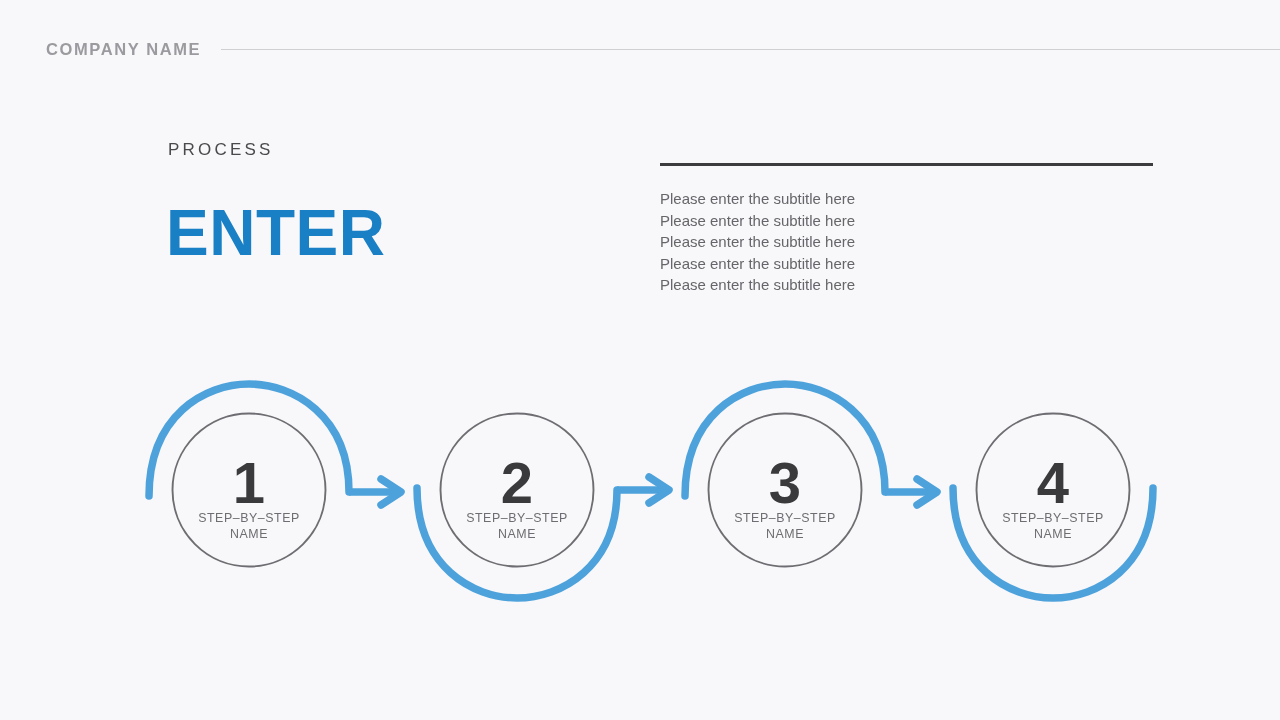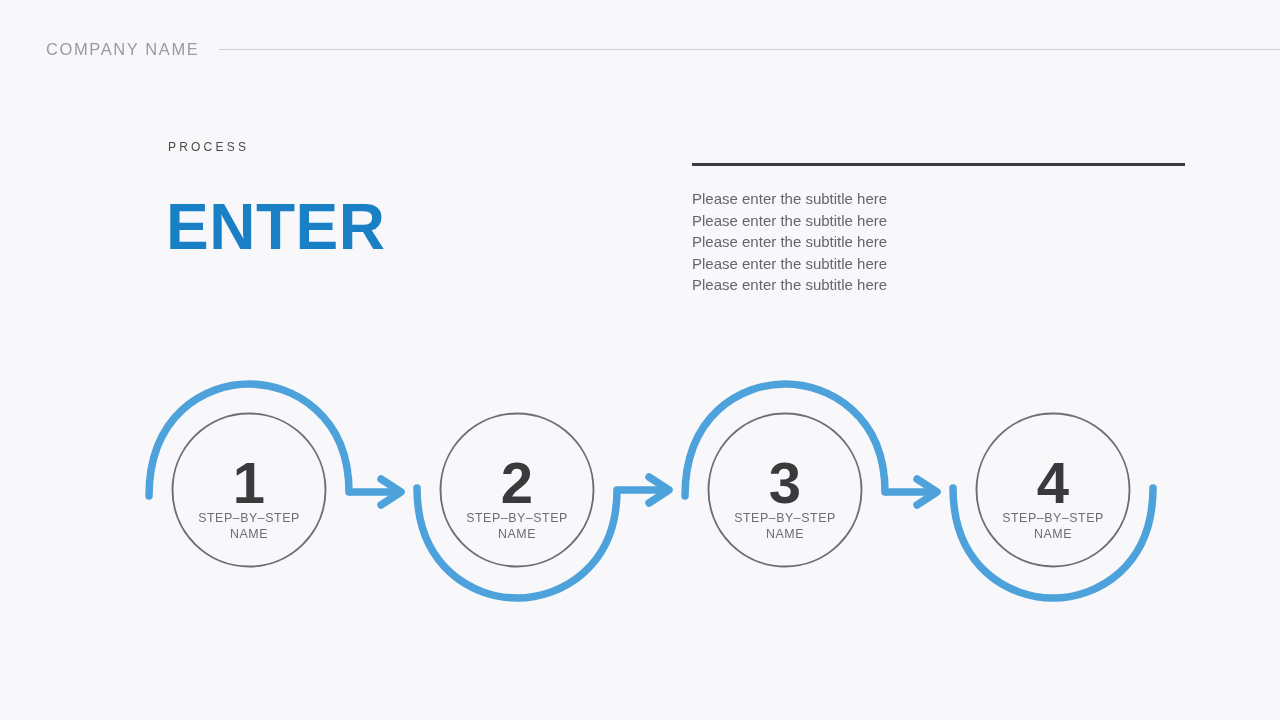--- a/index.html
+++ b/index.html
@@ -23,61 +23,61 @@
     width: 1280px;
     height: 34px;
     display: flex;
     align-items: center;
   }
   .company-name {
     margin-left: 46px;
     font-size: 16.5px;
     letter-spacing: 1.6px;
     color: #9b9b9f;
-    font-weight: 400;
+    font-weight: 700;
     white-space: nowrap;
   }
   .header-rule {
     flex: 1 1 auto;
     height: 1px;
     background: #cfcfd4;
     margin-left: 20px;
     margin-right: 0;
   }
 
   
   .title-block {
     position: absolute;
     left: 166px;
     top: 140px;
     width: 420px;
   }
   .eyebrow {
-    font-size: 12px;
+    font-size: 17px;
     letter-spacing: 3.2px;
     color: #4a4a4c;
     font-weight: 400;
     margin: 0 0 28px 2px;
   }
   .main-title {
     font-size: 64px;
     font-weight: bold;
     color: #1a80c6;
     letter-spacing: 0.5px;
     line-height: 1.42;
     margin: 0;
   }
   .main-title .line {
     display: block;
   }
 
   
   .subtitle-block {
     position: absolute;
-    left: 692px;
+    left: 660px;
     top: 163px;
     width: 493px;
   }
   .subtitle-rule {
     width: 493px;
     height: 3px;
     background: #3c3c3e;
     margin-bottom: 22px;
   }
   .subtitle-line {

